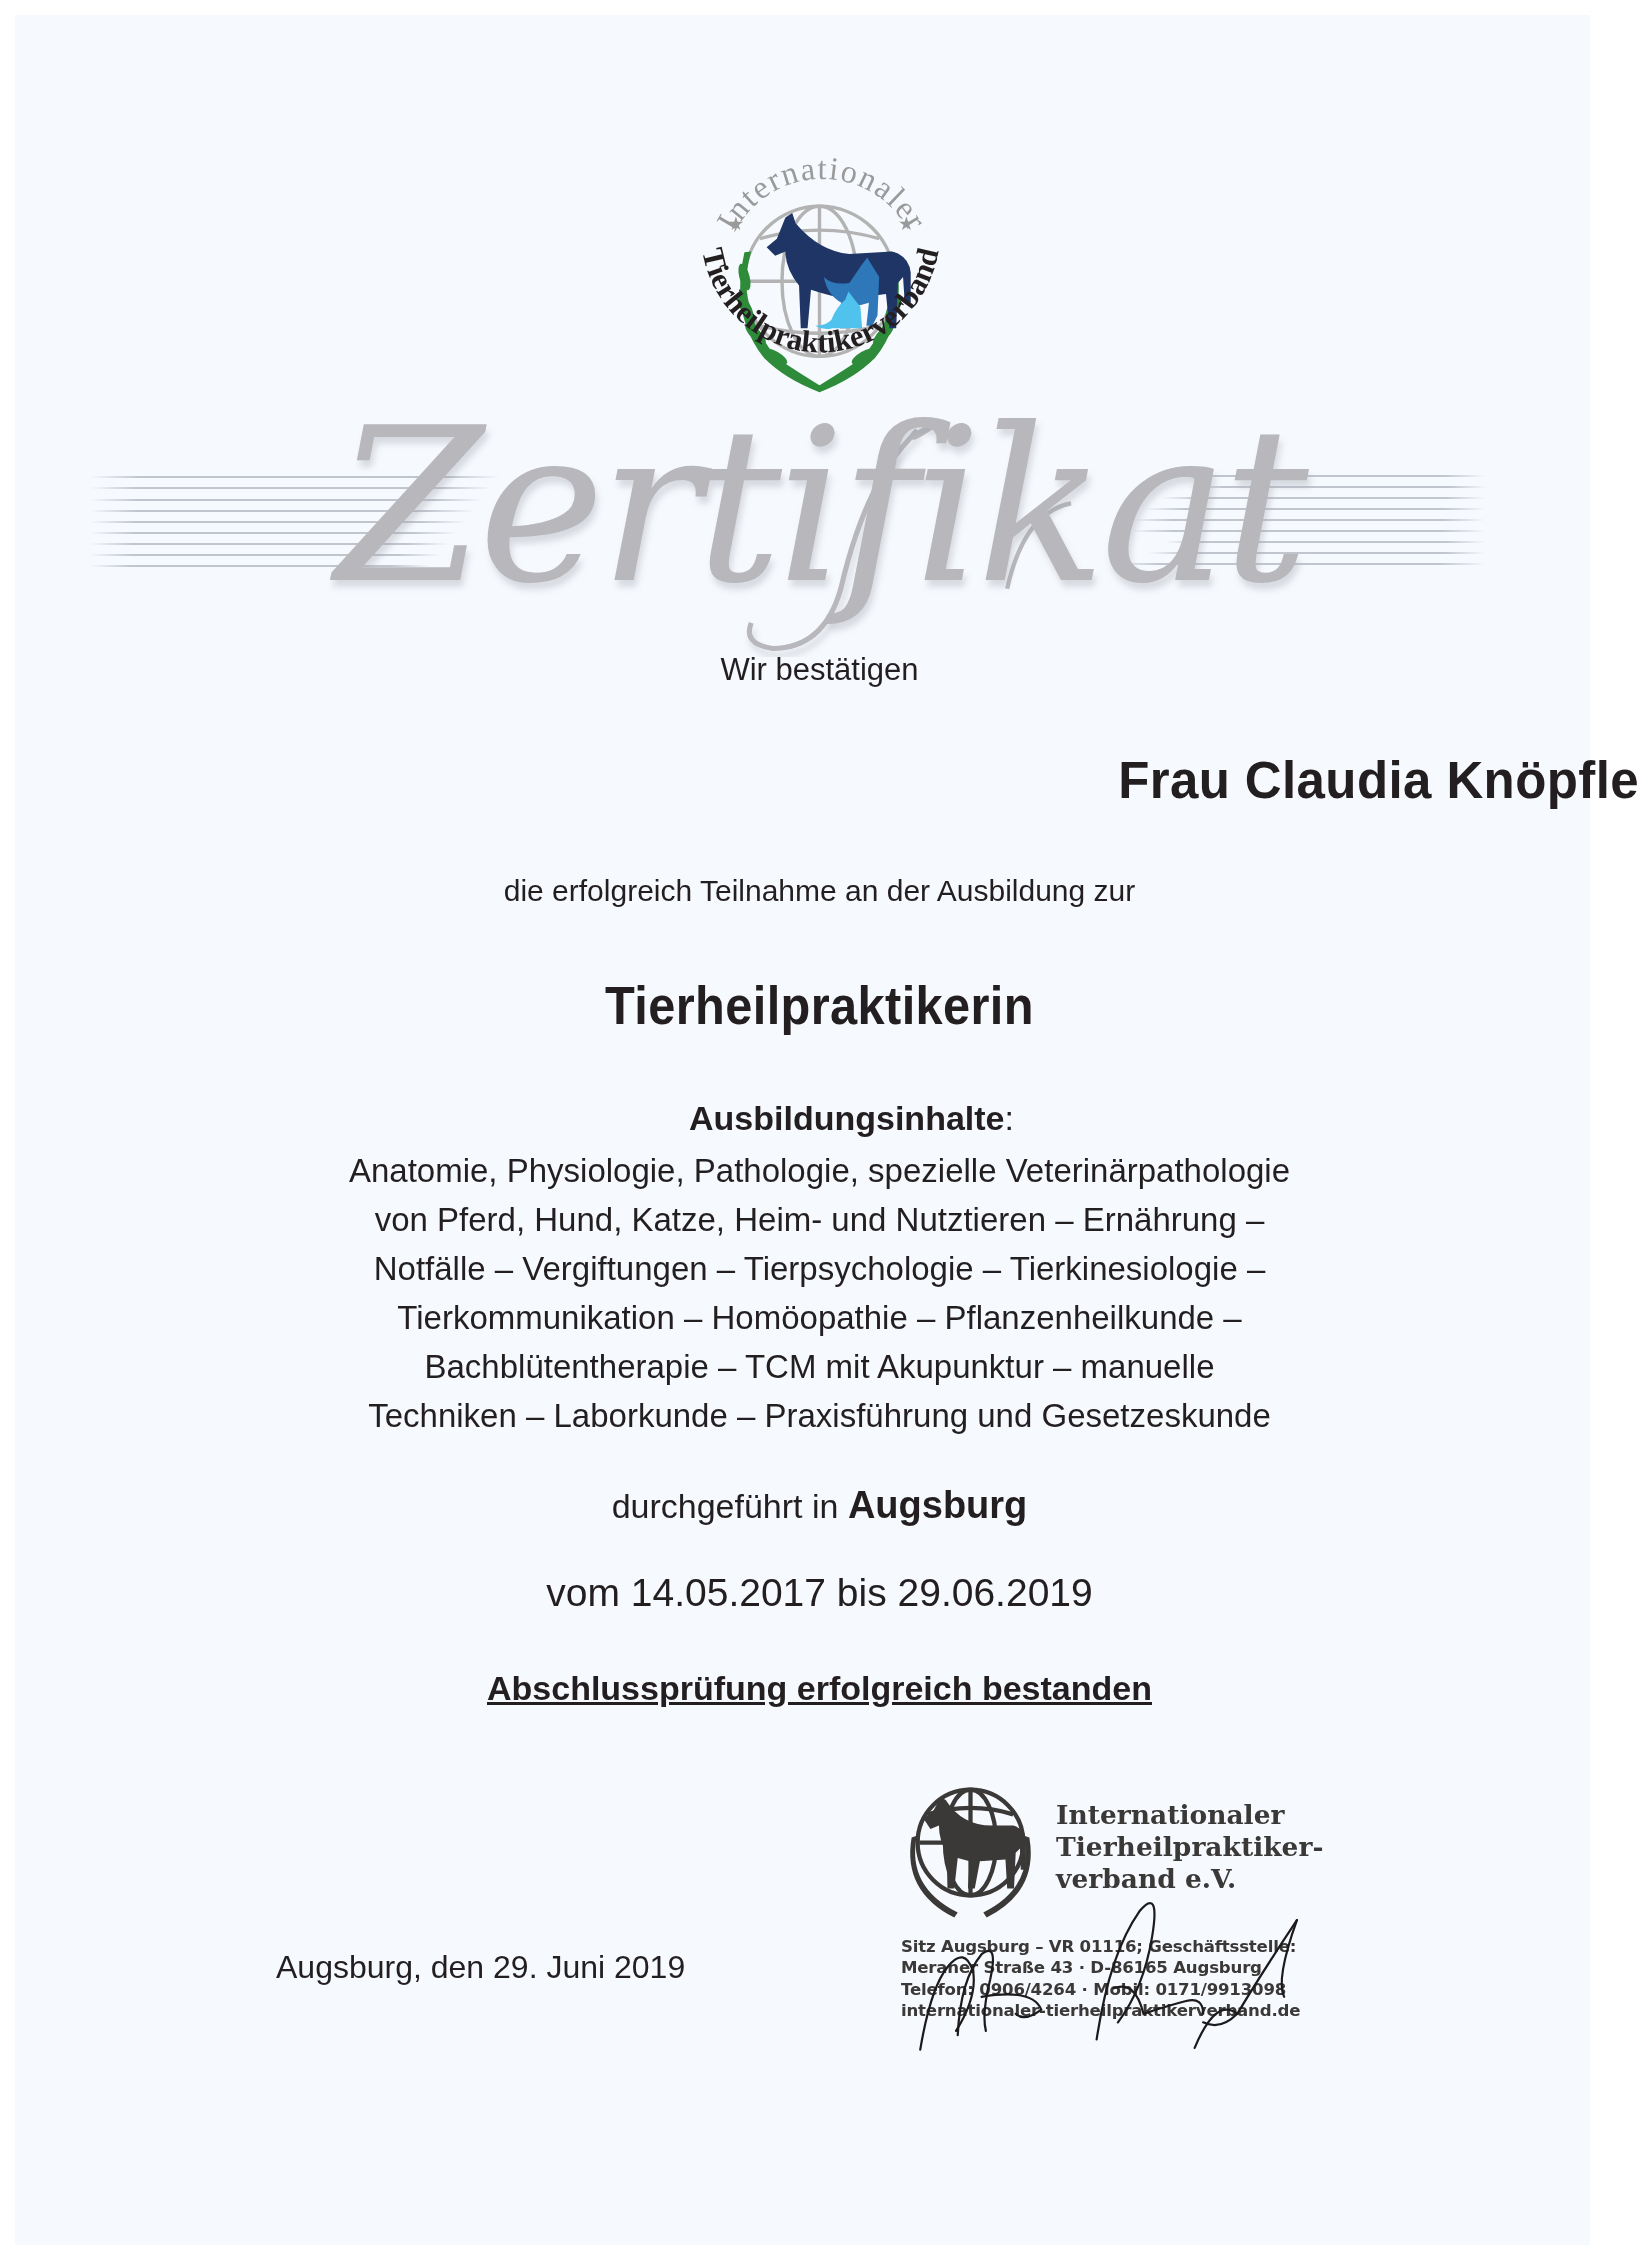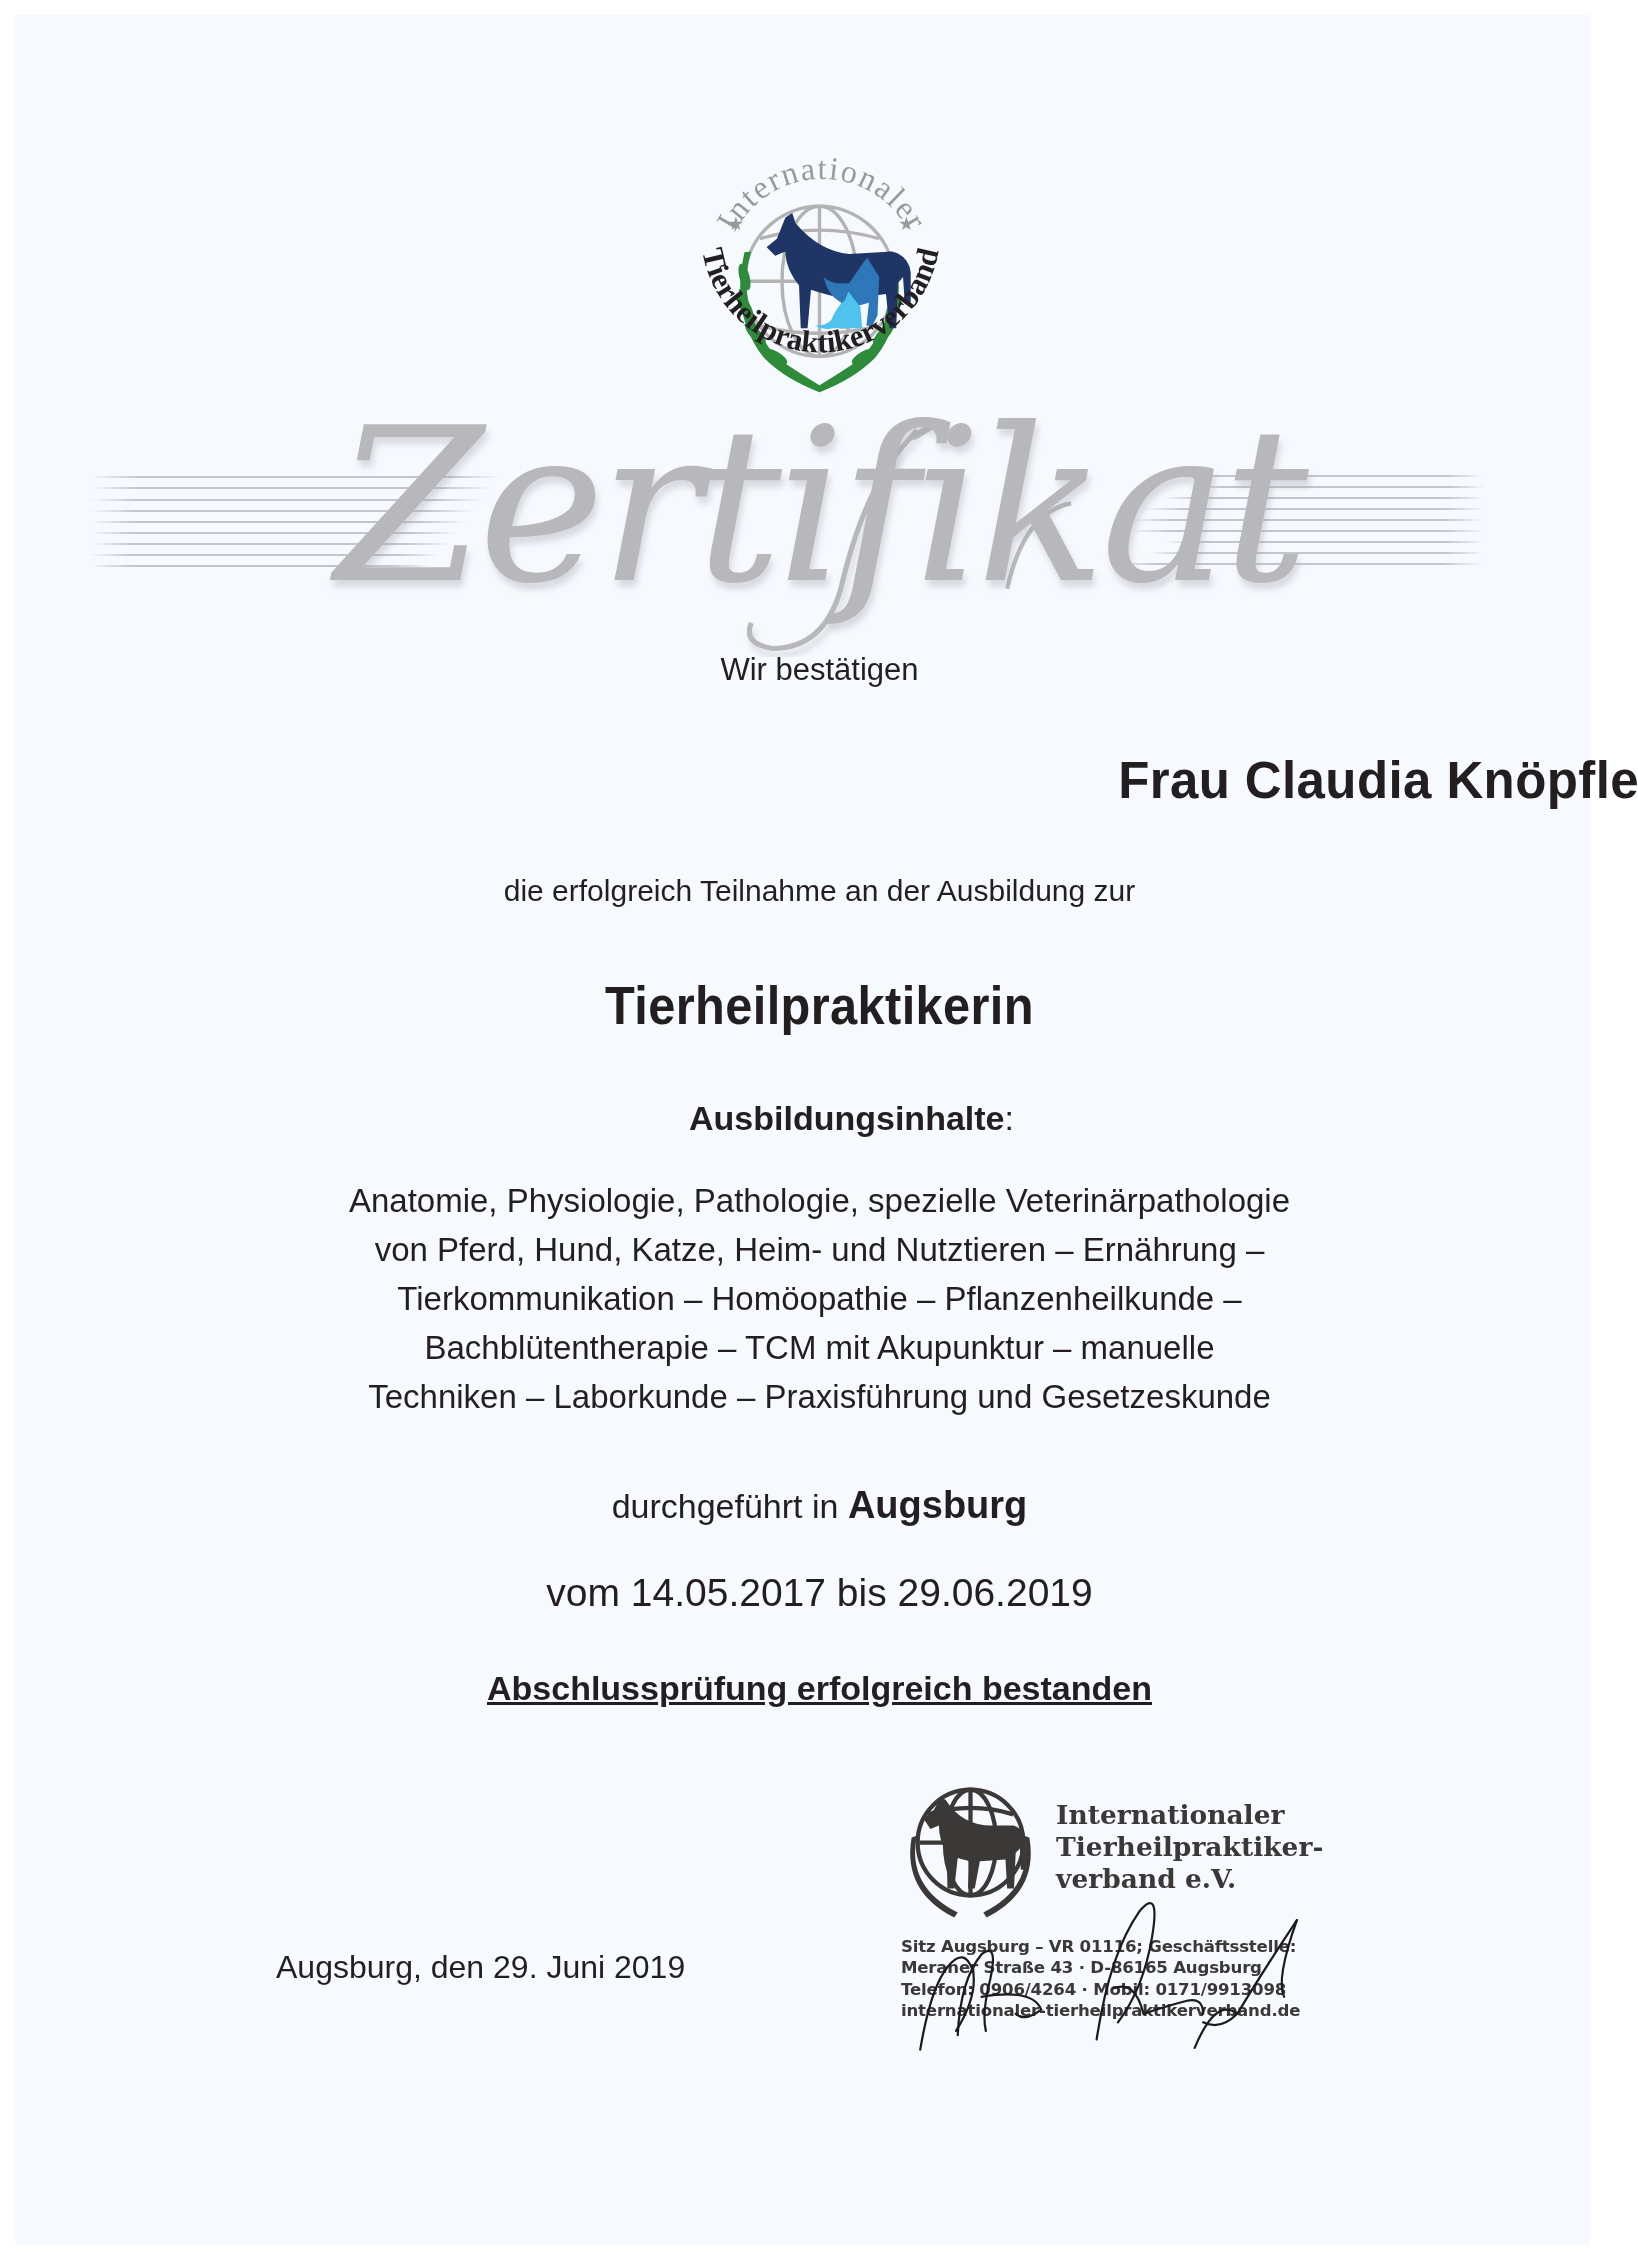--- a/index.html
+++ b/index.html
@@ -11,21 +11,21 @@
   .logo { position:absolute; left:649px; top:102px; width:341px; height:316px; }
   .script-title { position:absolute; left:0; top:367px; width:1639px; height:290px; }
   .rule-group { position:absolute; }
   .rule { position:absolute; height:1.7px; background:linear-gradient(90deg, rgba(190,195,205,0.0), rgba(175,180,190,0.75) 12%, rgba(175,180,190,0.75) 88%, rgba(190,195,205,0.0)); }
   .t-confirm { top:652px; font-size:31px; }
   .t-name { top:751px; font-size:51px; font-weight:bold; letter-spacing:0.4px;text-align:right; }
   .t-participation { top:874px; font-size:30px; }
   .t-title { top:975px; font-size:53px; font-weight:bold; transform:scaleX(0.92); transform-origin:center; letter-spacing:0.4px; }
   .t-contents-heading { top:1099px; font-size:34px;padding-left:32px; }
   .t-contents-heading b { font-weight:bold; }
-  .contents { position:absolute; left:0; top:1176px; width:1639px; text-align:center; font-size:33px; line-height:49px; }
+  .contents { position:absolute; left:0; top:1146px; width:1639px; text-align:center; font-size:33px; line-height:49px; }
   .contents div { white-space:nowrap; }
   .t-location { top:1484px; font-size:34px; }
   .t-location b { font-weight:bold; font-size:38px; }
   .t-dates { top:1571px; font-size:39px; }
   .t-exam { top:1669px; font-size:34px; font-weight:bold;text-decoration:underline; }
   .t-place-date { left:276px; top:1949px; font-size:32px; white-space:nowrap; }
   .stamp-logo { position:absolute; left:898px; top:1776px; width:145px; height:145px; }
   .stamp-name { position:absolute; left:1056px; top:1799px; font-family:"DejaVu Serif", serif; font-weight:bold; font-size:26.5px; line-height:32px; color:#3b3838; white-space:nowrap; }
   .stamp-address { position:absolute; left:901px; top:1936px; font-family:"DejaVu Sans", sans-serif; font-weight:bold; font-size:16.6px; line-height:21.3px; color:#3b3838; white-space:nowrap; letter-spacing:-0.2px; }
   .signature { position:absolute; left:896px; top:1886px; width:478px; height:196px; pointer-events:none; }
@@ -118,20 +118,21 @@
 
 <div class="center-line t-confirm">Wir bestätigen</div>
 <div class="center-line t-name">Frau Claudia Knöpfle</div>
 <div class="center-line t-participation">die erfolgreich Teilnahme an der Ausbildung zur</div>
 <div class="center-line t-title">Tierheilpraktikerin</div>
 <div class="center-line t-contents-heading"><b>Ausbildungsinhalte</b><span>:</span></div>
 
 <div class="contents">
   <div>Anatomie, Physiologie, Pathologie, spezielle Veterinärpathologie</div>
   <div>von Pferd, Hund, Katze, Heim- und Nutztieren – Ernährung –</div>
+  <div>Notfälle – Vergiftungen – Tierpsychologie – Tierkinesiologie –</div>
   <div>Tierkommunikation – Homöopathie – Pflanzenheilkunde –</div>
   <div>Bachblütentherapie – TCM mit Akupunktur – manuelle</div>
   <div>Techniken – Laborkunde – Praxisführung und Gesetzeskunde</div>
 </div>
 
 <div class="center-line t-location"><span>durchgeführt in</span> <b>Augsburg</b></div>
 <div class="center-line t-dates">vom 14.05.2017 bis 29.06.2019</div>
 <div class="center-line t-exam">Abschlussprüfung erfolgreich bestanden</div>
 
 <div class="abs t-place-date">Augsburg, den 29. Juni 2019</div>

